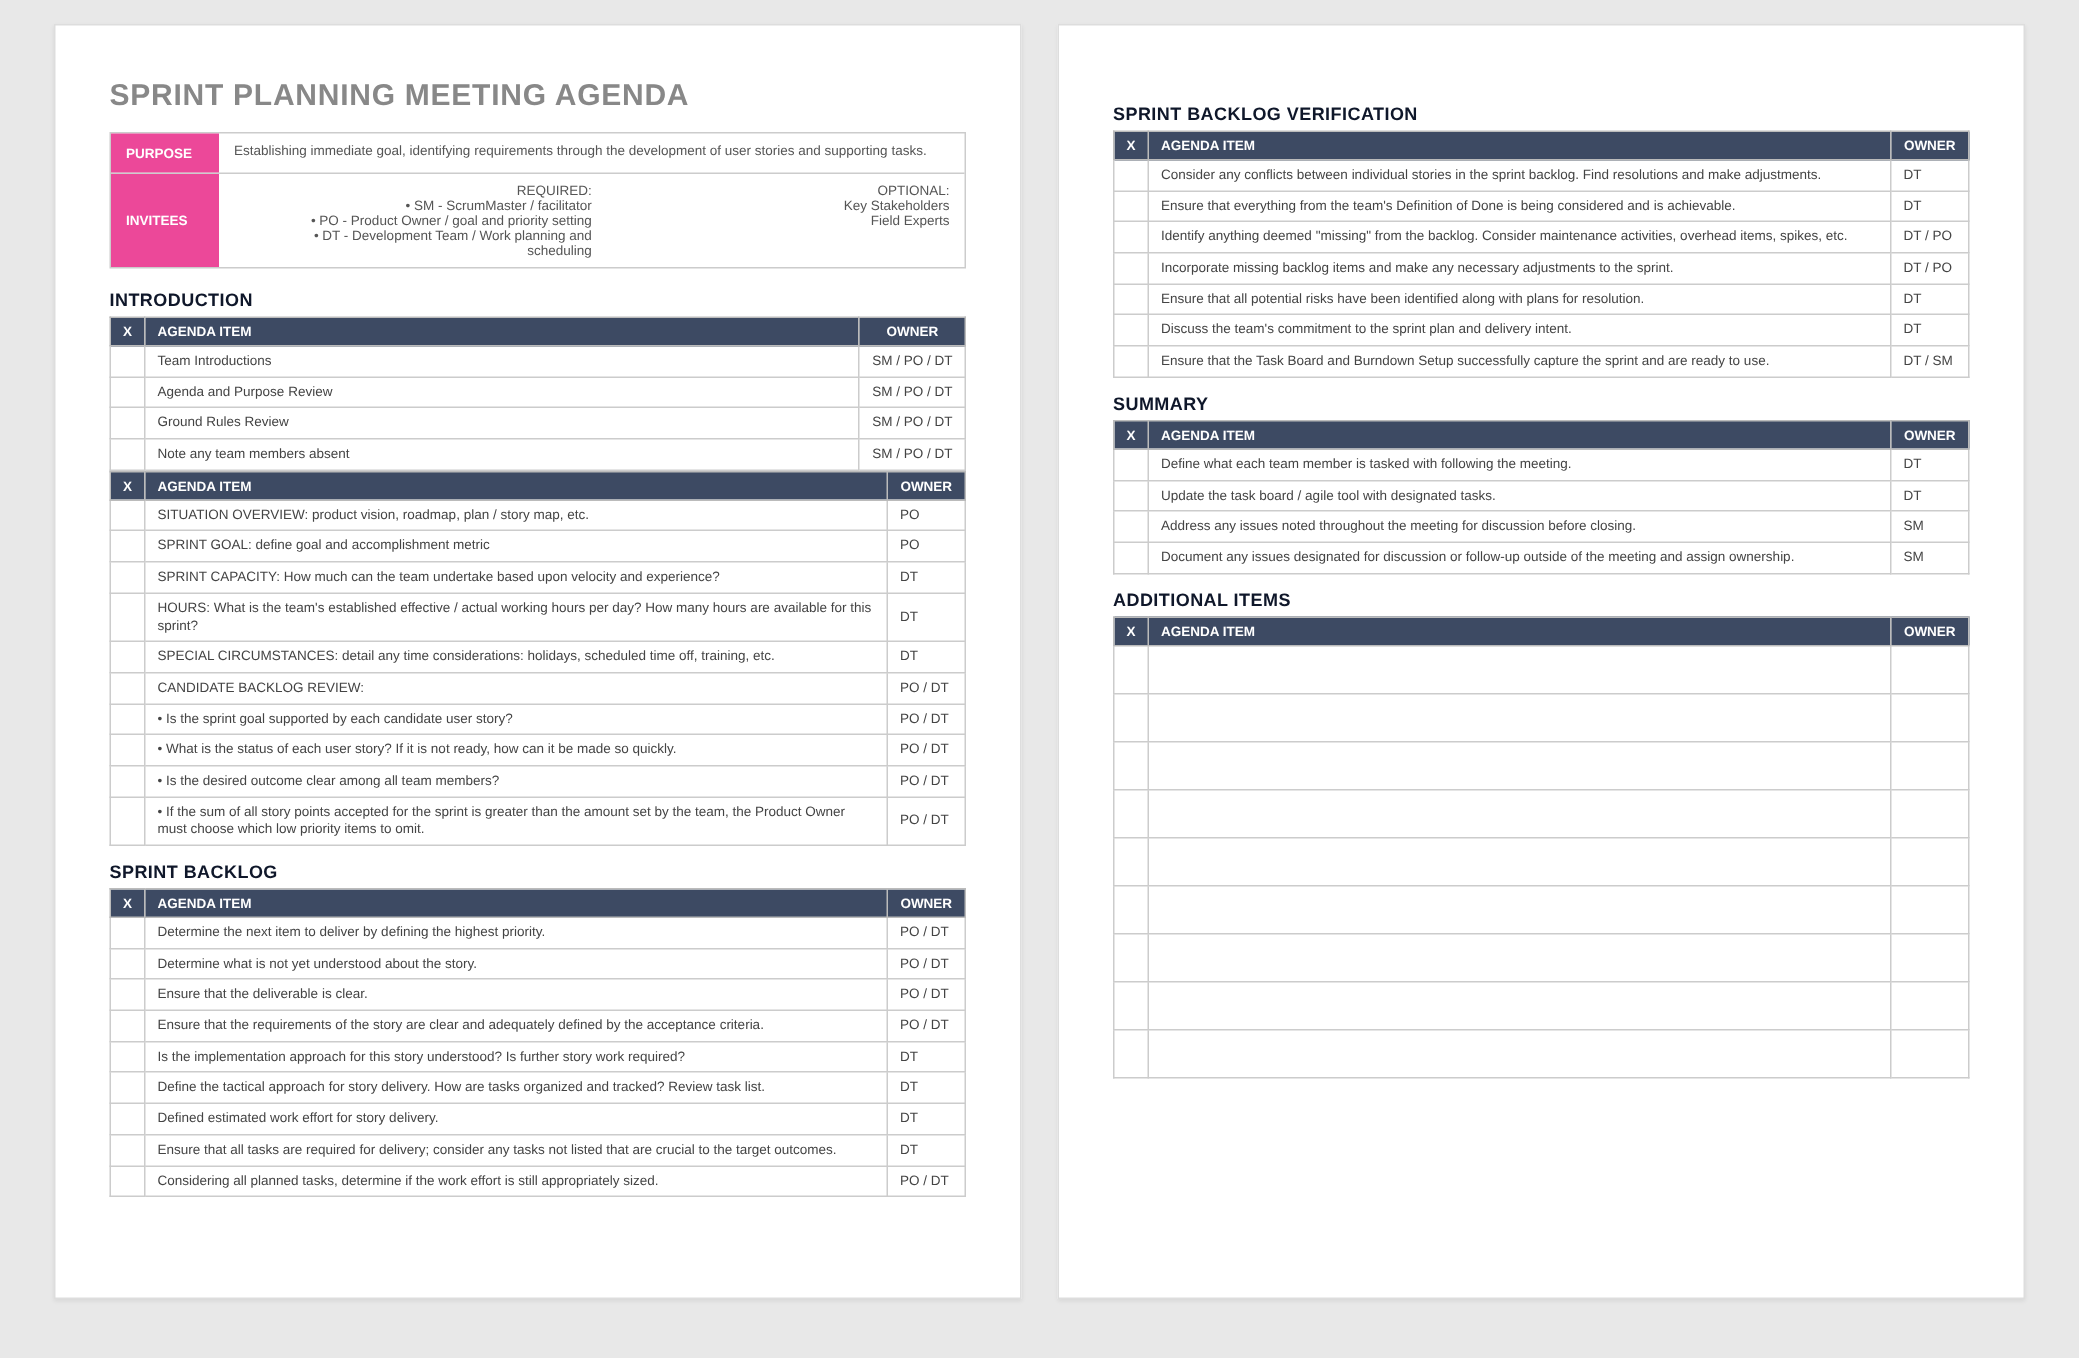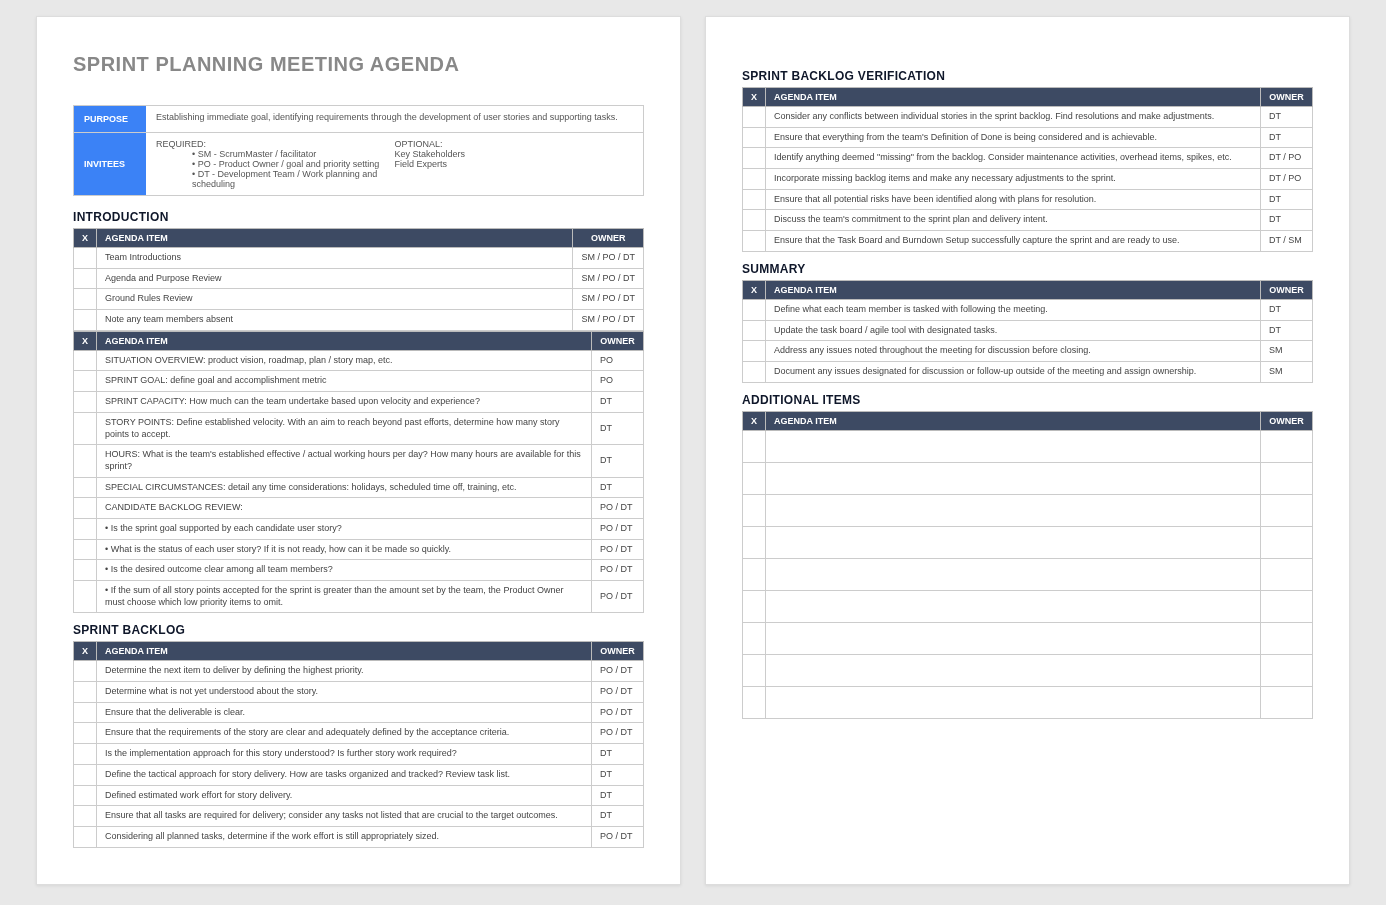--- a/index.html
+++ b/index.html
@@ -20,42 +20,43 @@
     border: 1px solid #ddd;
     padding: 36px 36px 36px 36px;
     box-shadow: 0 1px 3px rgba(0,0,0,0.08);
   }
   .page-right { padding-top: 42px; }
   h1.doc-title {
     font-size: 20px;
     font-weight: 700;
     color: #888;
     letter-spacing: 0.5px;
-    margin-bottom: 29px;
+    margin-bottom: 12px;
   }
   
   .meta-box { border: 1px solid #ccc; margin-bottom: 14px; }
   .meta-row { display: flex; border-bottom: 1px solid #ccc; }
   .meta-row:last-child { border-bottom: none; }
   .meta-label {
-    background: #3b82f6;
+    background: #ec4899;
     color: #fff;
     font-weight: 700;
     font-size: 9px;
     padding: 8px 10px;
     width: 72px;
     display: flex;
     align-items: center;
   }
   .meta-content {
     flex: 1;
     padding: 6px 10px;
     font-size: 9px;
     color: #555;
     display: flex;
+    text-align: right;
   }
   .meta-content .col { flex: 1; }
   .bullets { list-style: none; margin-left: 36px; }
   .bullets li::before { content: "• "; }
   
   h2.section {
     color: #0f172a;
     font-size: 12px;
     font-weight: 700;
     letter-spacing: 0.3px;
@@ -173,25 +174,20 @@
           <td>SPRINT GOAL: define goal and accomplishment metric</td>
           <td class="owner">PO</td>
         </tr>
         <tr>
           <td class="x"></td>
           <td>SPRINT CAPACITY: How much can the team undertake based upon velocity and experience?</td>
           <td class="owner">DT</td>
         </tr>
         <tr>
           <td class="x"></td>
-          <td>STORY POINTS: Define established velocity. With an aim to reach beyond past efforts, determine how many story points to accept.</td>
-          <td class="owner">DT</td>
-        </tr>
-        <tr>
-          <td class="x"></td>
           <td>HOURS: What is the team's established effective / actual working hours per day? How many hours are available for this sprint?</td>
           <td class="owner">DT</td>
         </tr>
         <tr>
           <td class="x"></td>
           <td>SPECIAL CIRCUMSTANCES: detail any time considerations: holidays, scheduled time off, training, etc.</td>
           <td class="owner">DT</td>
         </tr>
         <tr>
           <td class="x"></td>

